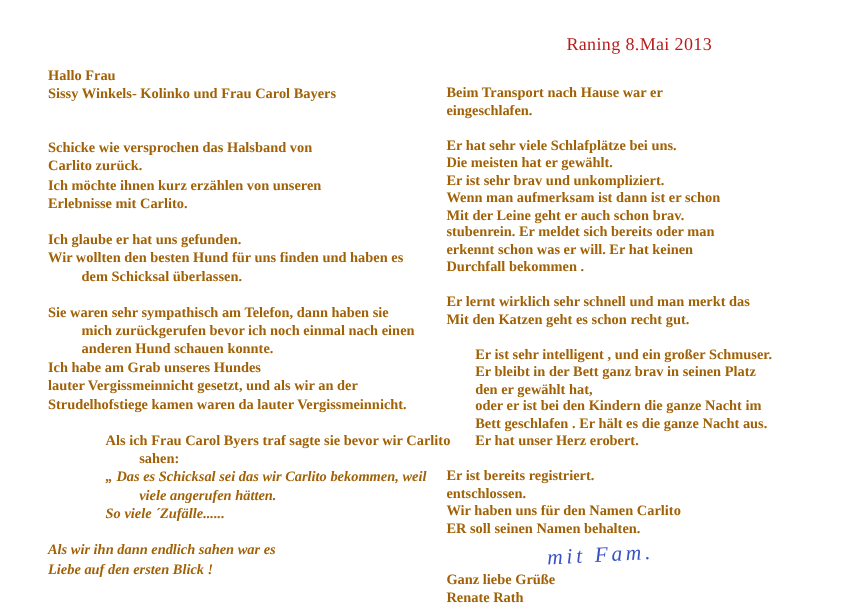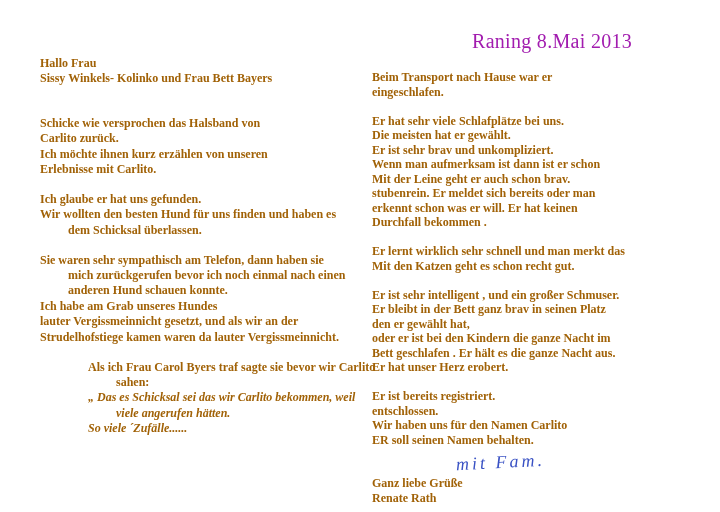--- a/index.html
+++ b/index.html
@@ -12,23 +12,23 @@
     width: 720px;
     height: 512px;
     background: #ffffff;
     overflow: hidden;
     font-family: "Liberation Serif", serif;
   }
   .date-line {
     position: absolute;
     left: 472px;
     top: 30px;
-    font-size: 20px;
+    font-size: 15px;
     font-weight: 500;
-    color: #a21caf;
+    color: #b91c1c;
     letter-spacing: 0.3px;
     white-space: nowrap;
   }
   .col {
     position: absolute;
     color: #a16207;
     font-weight: bold;
     font-size: 12px;
     white-space: nowrap;
   }
@@ -63,21 +63,21 @@
 </style>
 </head>
 <body>
 
 <div class="sheet">
   <div class="date-line">Raning 8.Mai 2013</div>
 
   <div class="col col-left">
       <div class="para" style="margin-top: 0px;">
         <div class="line">Hallo Frau</div>
-        <div class="line">Sissy Winkels- Kolinko und Frau Bett Bayers</div>
+        <div class="line">Sissy Winkels- Kolinko und Frau Carol Bayers</div>
       </div>
       <div class="para" style="margin-top: 29px;">
         <div class="line">Schicke wie versprochen das Halsband von</div>
         <div class="line">Carlito zurück.</div>
         <div class="line">Ich möchte ihnen kurz erzählen von unseren</div>
         <div class="line">Erlebnisse mit Carlito.</div>
       </div>
       <div class="para" style="margin-top: 14.5px;">
         <div class="line">Ich glaube er hat uns gefunden.</div>
         <div class="line">Wir wollten den besten Hund für uns finden und haben es</div>
@@ -91,20 +91,24 @@
         <div class="line">lauter Vergissmeinnicht gesetzt, und als wir an der</div>
         <div class="line">Strudelhofstiege kamen waren da lauter Vergissmeinnicht.</div>
       </div>
       <div class="para" style="margin-top: 14.5px; margin-left: 48px;">
         <div class="line">Als ich Frau Carol Byers traf sagte sie bevor wir Carlito</div>
         <div class="line indent">sahen:</div>
         <div class="line italic">„ Das es Schicksal sei das wir Carlito bekommen, weil</div>
         <div class="line italic indent">viele angerufen hätten.</div>
         <div class="line italic">So viele ´Zufälle......</div>
       </div>
+      <div class="para" style="margin-top: 14.5px;">
+        <div class="line italic"> Als wir ihn dann endlich sahen war es</div>
+        <div class="line italic">Liebe auf den ersten Blick !</div>
+      </div>
     </div>
 
   <div class="col col-right">
       <div class="para" style="margin-top: 16px;">
         <div class="line">Beim Transport nach Hause war er</div>
         <div class="line">eingeschlafen.</div>
       </div>
       <div class="para" style="margin-top: 14.5px;">
         <div class="line">Er hat sehr viele Schlafplätze bei uns.</div>
         <div class="line">Die meisten hat er gewählt.</div>
@@ -112,21 +116,21 @@
         <div class="line">Wenn man aufmerksam ist dann ist er schon</div>
         <div class="line">Mit der Leine geht er auch schon brav.</div>
         <div class="line">stubenrein. Er meldet sich bereits oder man</div>
         <div class="line">erkennt schon was er will. Er hat keinen</div>
         <div class="line">Durchfall bekommen .</div>
       </div>
       <div class="para" style="margin-top: 14.5px;">
         <div class="line">Er lernt wirklich sehr schnell und man merkt das</div>
         <div class="line">Mit den Katzen geht es schon recht gut.</div>
       </div>
-      <div class="para" style="margin-top: 14.5px;">
+      <div class="para" style="margin-top: 14.5px; margin-left: 24px;">
         <div class="line">Er ist sehr intelligent , und ein großer Schmuser.</div>
         <div class="line">Er bleibt in der Bett ganz brav in seinen Platz</div>
         <div class="line">den er gewählt hat,</div>
         <div class="line">oder er ist bei den Kindern die ganze Nacht im</div>
         <div class="line">Bett geschlafen . Er hält es die ganze Nacht aus.</div>
         <div class="line">Er hat unser Herz erobert.</div>
       </div>
       <div class="para" style="margin-top: 14.5px;">
         <div class="line">Er ist bereits registriert.</div>
         <div class="line">entschlossen.</div>

